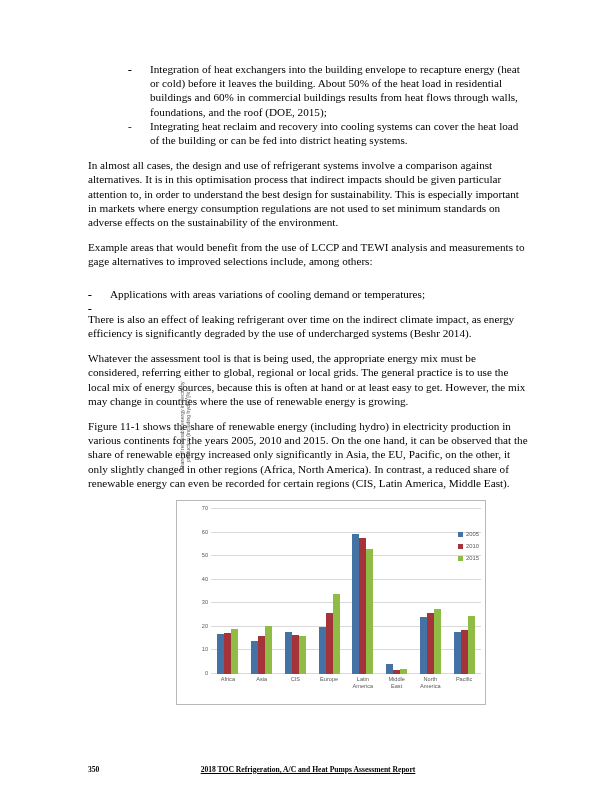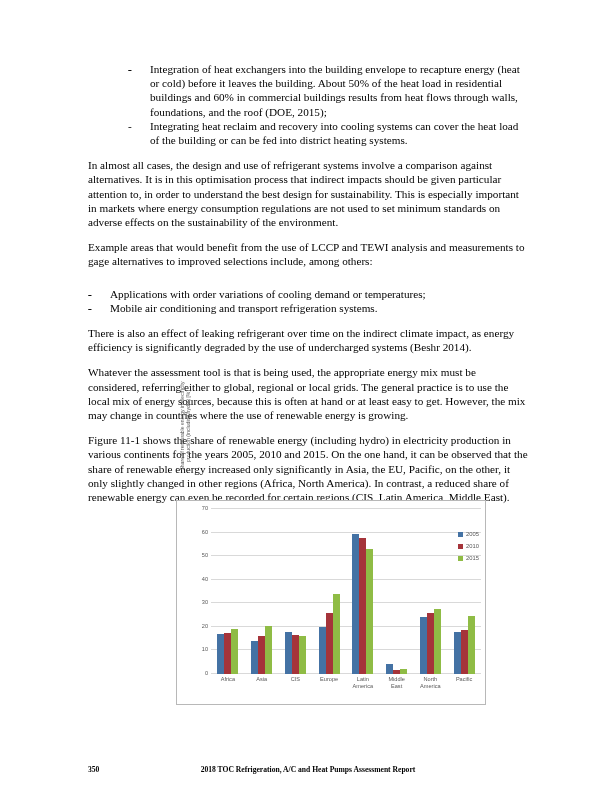--- a/index.html
+++ b/index.html
@@ -201,20 +201,21 @@
     position: absolute;
     left: 0;
     top: 0;
   }
   .footer .doctitle {
     position: absolute;
     left: 0;
     right: 0;
     top: 0;
     text-align: center;
+    text-decoration: underline;
   }
 </style>
 </head>
 <body>
 
 <div class="page">
 
   <div class="content">
 
     <ul class="bullets deep">
@@ -234,28 +235,27 @@
     <p class="para">In almost all cases, the design and use of refrigerant systems involve a comparison against alternatives. It is in this optimisation process that indirect impacts should be given particular attention to, in order to understand the best design for sustainability. This is especially important in markets where energy consumption regulations are not used to set minimum standards on adverse effects on the sustainability of the environment.</p>
 
     <p class="para" style="margin-bottom:18px;">Example areas that would benefit from the use of LCCP and TEWI analysis and measurements to gage alternatives to improved selections include, among others:</p>
 
     <ul class="bullets flush">
       <li>
         <span class="dash">-</span>
       </li>
       <li>
         <span class="dash">-</span>
-        <span>Applications with order variations of cooling demand or temperatures;</span>
-      </li>
-      <li>
-        <span class="dash">-</span>
-      </li>
-      <li>
-        <span class="dash">-</span>
-        <span>Mobile air conditioning and transport refrigeration systems.</span>
+        <span>Applications with areas variations of cooling demand or temperatures;</span>
+      </li>
+      <li>
+        <span class="dash">-</span>
+      </li>
+      <li>
+        <span class="dash">-</span>
       </li>
     </ul>
 
     <p class="para">There is also an effect of leaking refrigerant over time on the indirect climate impact, as energy efficiency is significantly degraded by the use of undercharged systems (Beshr 2014).</p>
     <p class="para">Whatever the assessment tool is that is being used, the appropriate energy mix must be considered, referring either to global, regional or local grids. The general practice is to use the local mix of energy sources, because this is often at hand or at least easy to get. However, the mix may change in countries where the use of renewable energy is growing.</p>
     <p class="para">Figure 11-1 shows the share of renewable energy (including hydro) in electricity production in various continents for the years 2005, 2010 and 2015. On the one hand, it can be observed that the share of renewable energy increased only significantly in Asia, the EU, Pacific, on the other, it only slightly changed in other regions (Africa, North America). In contrast, a reduced share of renewable energy can even be recorded for certain regions (CIS, Latin America, Middle East).</p>
 
   </div>
 
   <div class="figure-wrap">

